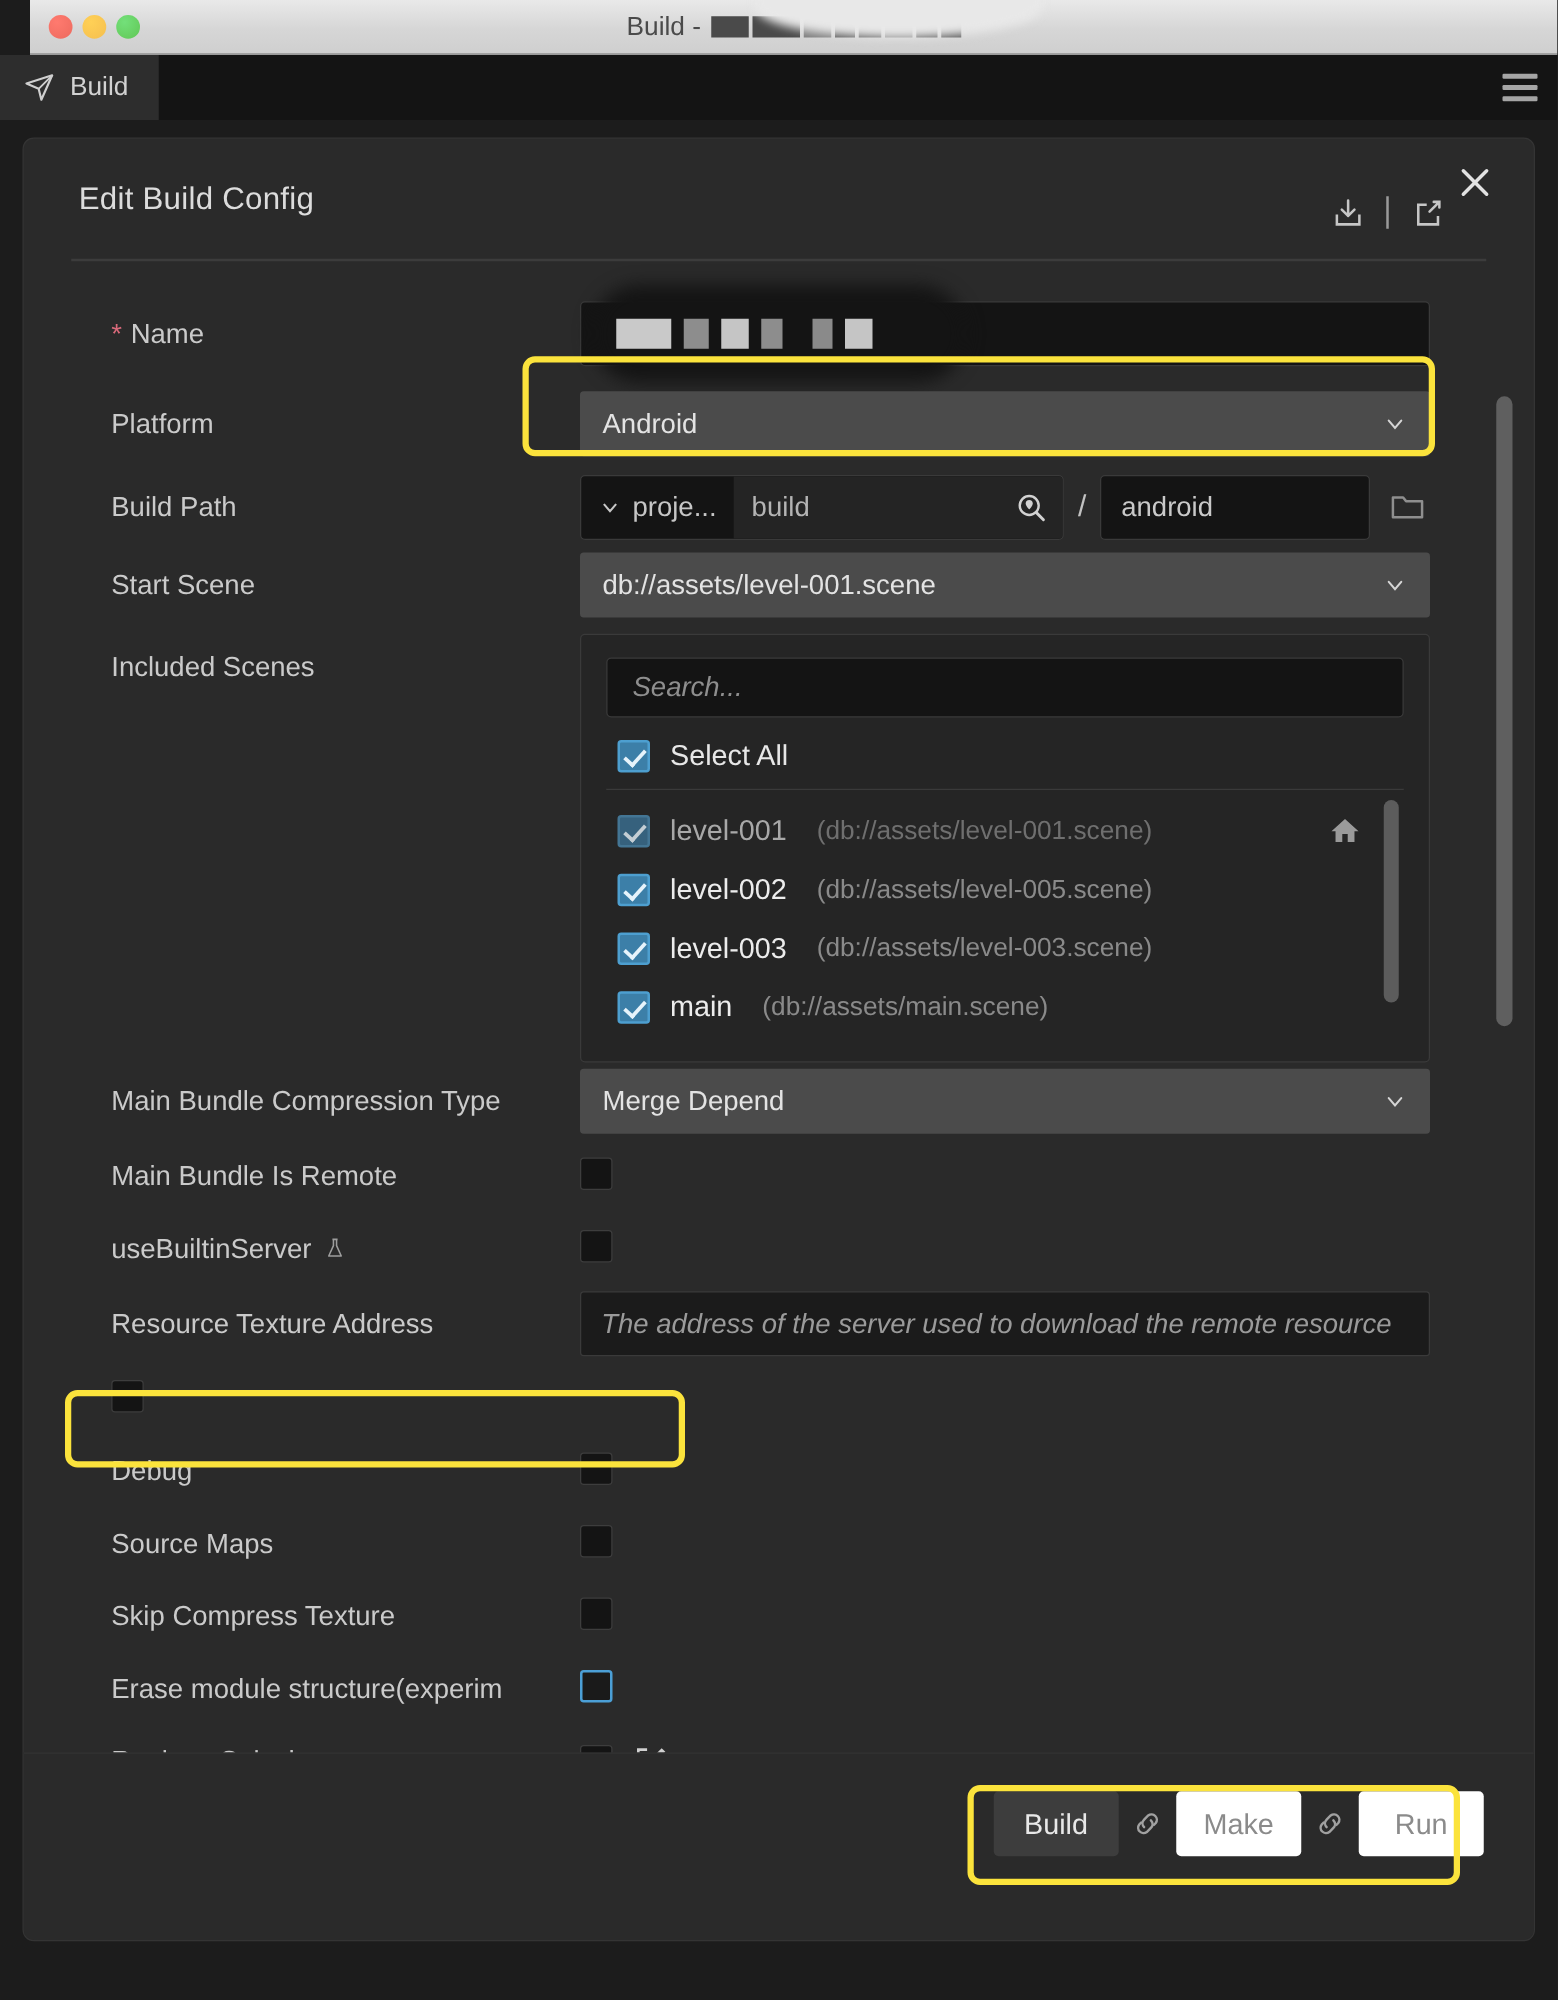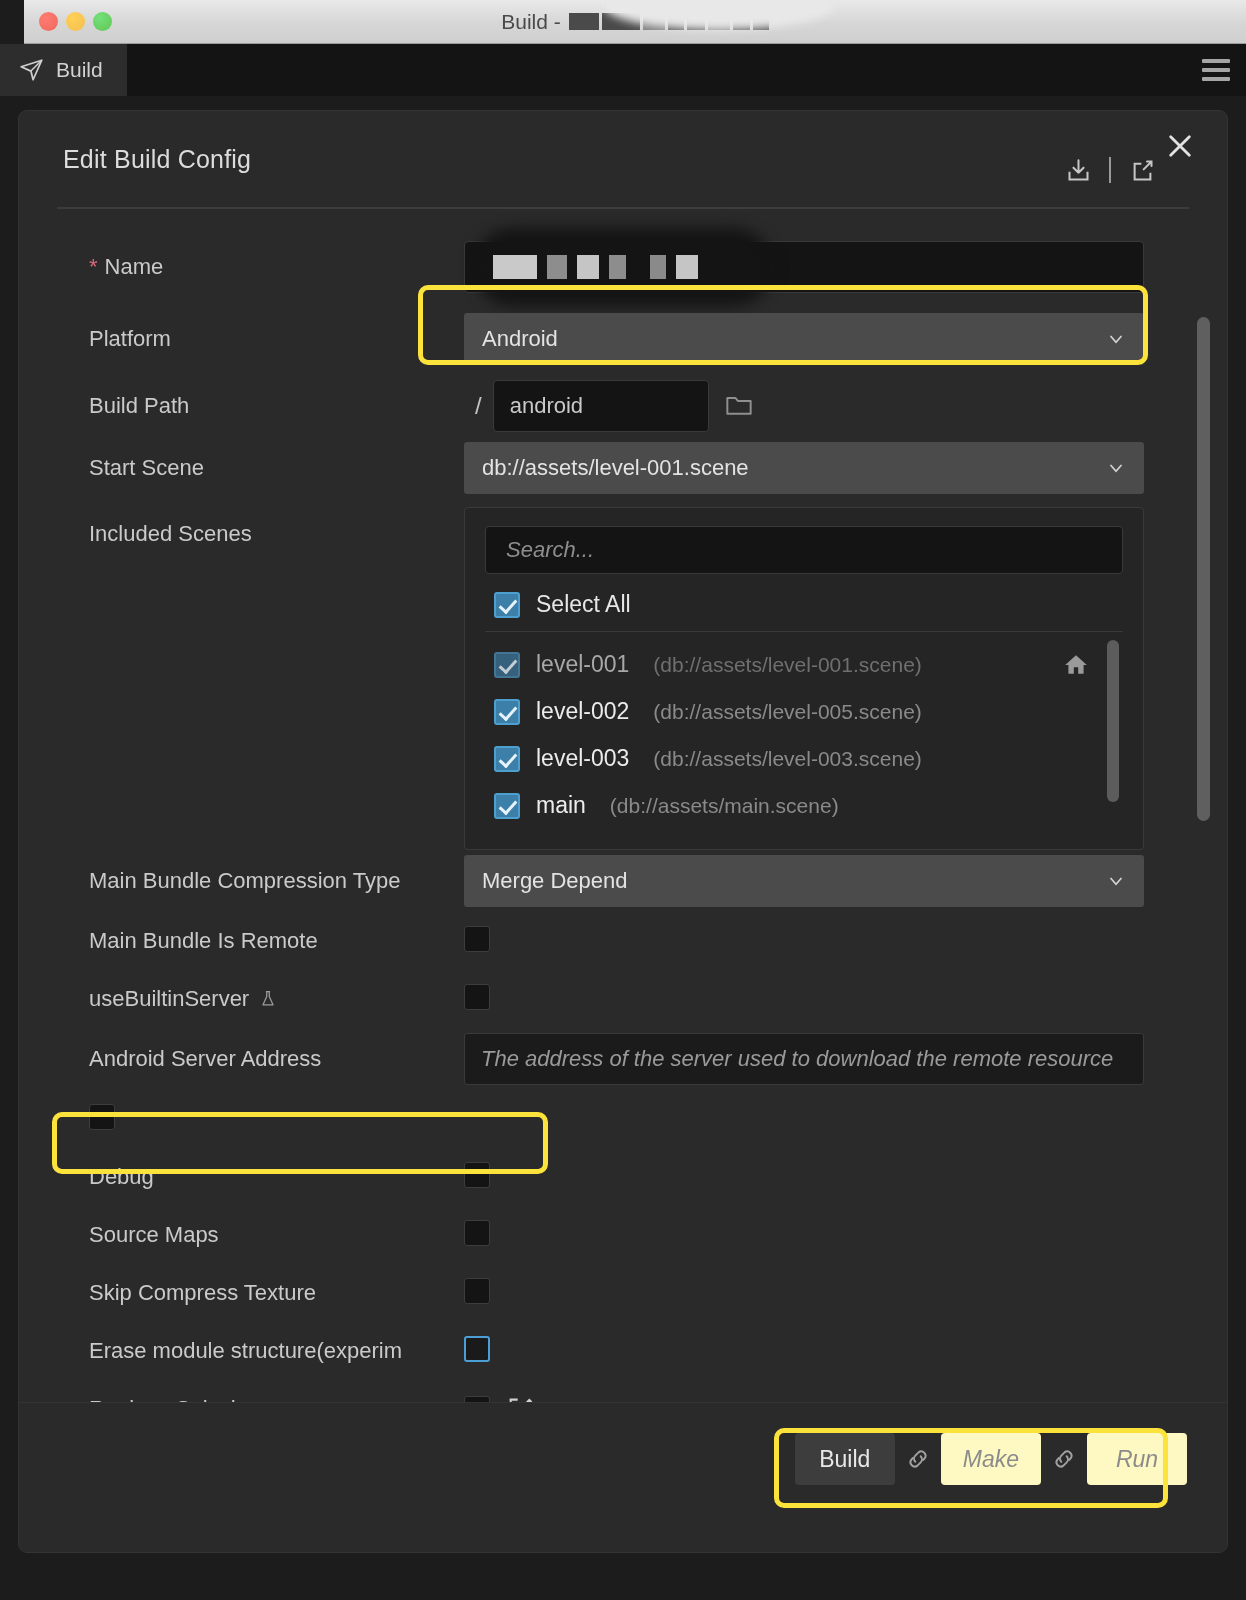--- a/index.html
+++ b/index.html
@@ -270,21 +270,21 @@
     position: absolute; right: 40px; top: 30px;
     display: flex; align-items: center; gap: 10px;
   }
   .btn {
     height: 52px; min-width: 100px;
     background: #3d3d3d; border-radius: 4px;
     display: flex; align-items: center; justify-content: center;
     padding: 0 22px;
     font-size: 23px; color: #e8e8e8;
   }
-  .btn.dis { background: #fef9c3; color: #8b8b8b; font-style: italic; }
+  .btn.dis { background: #ffffff; color: #8b8b8b; }
   .link-ic { width: 26px; height: 26px; opacity: .72; }
 
   
   .hl {
     position: absolute;
     border: 5px solid #fbe33c;
     border-radius: 10px;
     pointer-events: none;
     z-index: 40;
   }
@@ -384,20 +384,36 @@
             <path d="M6 9 L12 16 L18 9" fill="none" stroke="#d5d5d5" stroke-width="2" stroke-linecap="round"></path>
           </svg>
         </div>
       </div>
     </div>
 
     <div class="row" style="min-height:62px">
       <div class="lbl">Build Path</div>
       <div class="ctrl">
         <div class="path-wrap">
+          <div class="path-box" style="flex:1;max-width:408px">
+            <div class="path-prefix">
+              <svg viewBox="0 0 24 24" style="width:18px;height:18px">
+                <path d="M6 9 L12 16 L18 9" fill="none" stroke="#c6c6c6" stroke-width="2.2" stroke-linecap="round"></path>
+              </svg>
+              <span>proje...</span>
+            </div>
+            <div class="path-input">
+              <span>build</span>
+              <svg viewBox="0 0 24 24" style="width:26px;height:26px">
+                <circle cx="10.5" cy="10.5" r="7" fill="none" stroke="#d2d2d2" stroke-width="1.8"></circle>
+                <path d="M10.5 6.4 a2.6 2.6 0 0 1 2.6 2.6 c0 2 -2.6 4.4 -2.6 4.4 s-2.6 -2.4 -2.6 -4.4 a2.6 2.6 0 0 1 2.6 -2.6 z" fill="#d2d2d2"></path>
+                <path d="M15.6 15.6 L21 21" stroke="#d2d2d2" stroke-width="2.1" stroke-linecap="round"></path>
+              </svg>
+            </div>
+          </div>
           <span class="slash">/</span>
           <div class="path-box2">
             <span>android</span>
           </div>
           <div class="folder-btn">
             <svg viewBox="0 0 24 24" style="width:32px;height:28px">
               <path d="M2 6 h7 l2 2.5 h11 v11 H2 Z" fill="none" stroke="#8f8f8f" stroke-width="1.7" stroke-linejoin="round"></path>
             </svg>
           </div>
         </div>
@@ -480,21 +496,21 @@
       <div class="lbl">
         <span>useBuiltinServer</span>
         <svg viewBox="0 0 24 24" style="width:20px;height:20px;vertical-align:-3px;margin-left:3px">
           <path d="M9.5 3 h5 M10.5 3 v6 L6 19 h12 L13.5 9 V3" fill="none" stroke="#9d9d9d" stroke-width="1.5" stroke-linejoin="round"></path>
         </svg>
       </div>
       <div class="ctrl"><span class="checkbox"></span></div>
     </div>
 
     <div class="row" style="min-height:62px">
-      <div class="lbl">Android Server Address</div>
+      <div class="lbl">Resource Texture Address</div>
       <div class="ctrl">
         <div class="textfield ph" style="overflow:hidden;white-space:nowrap">
           <span>The address of the server used to download the remote resource</span>
         </div>
       </div>
     </div>
 
     <div class="row">
       <div class="ctrl"><span class="checkbox"></span></div>
     </div>

